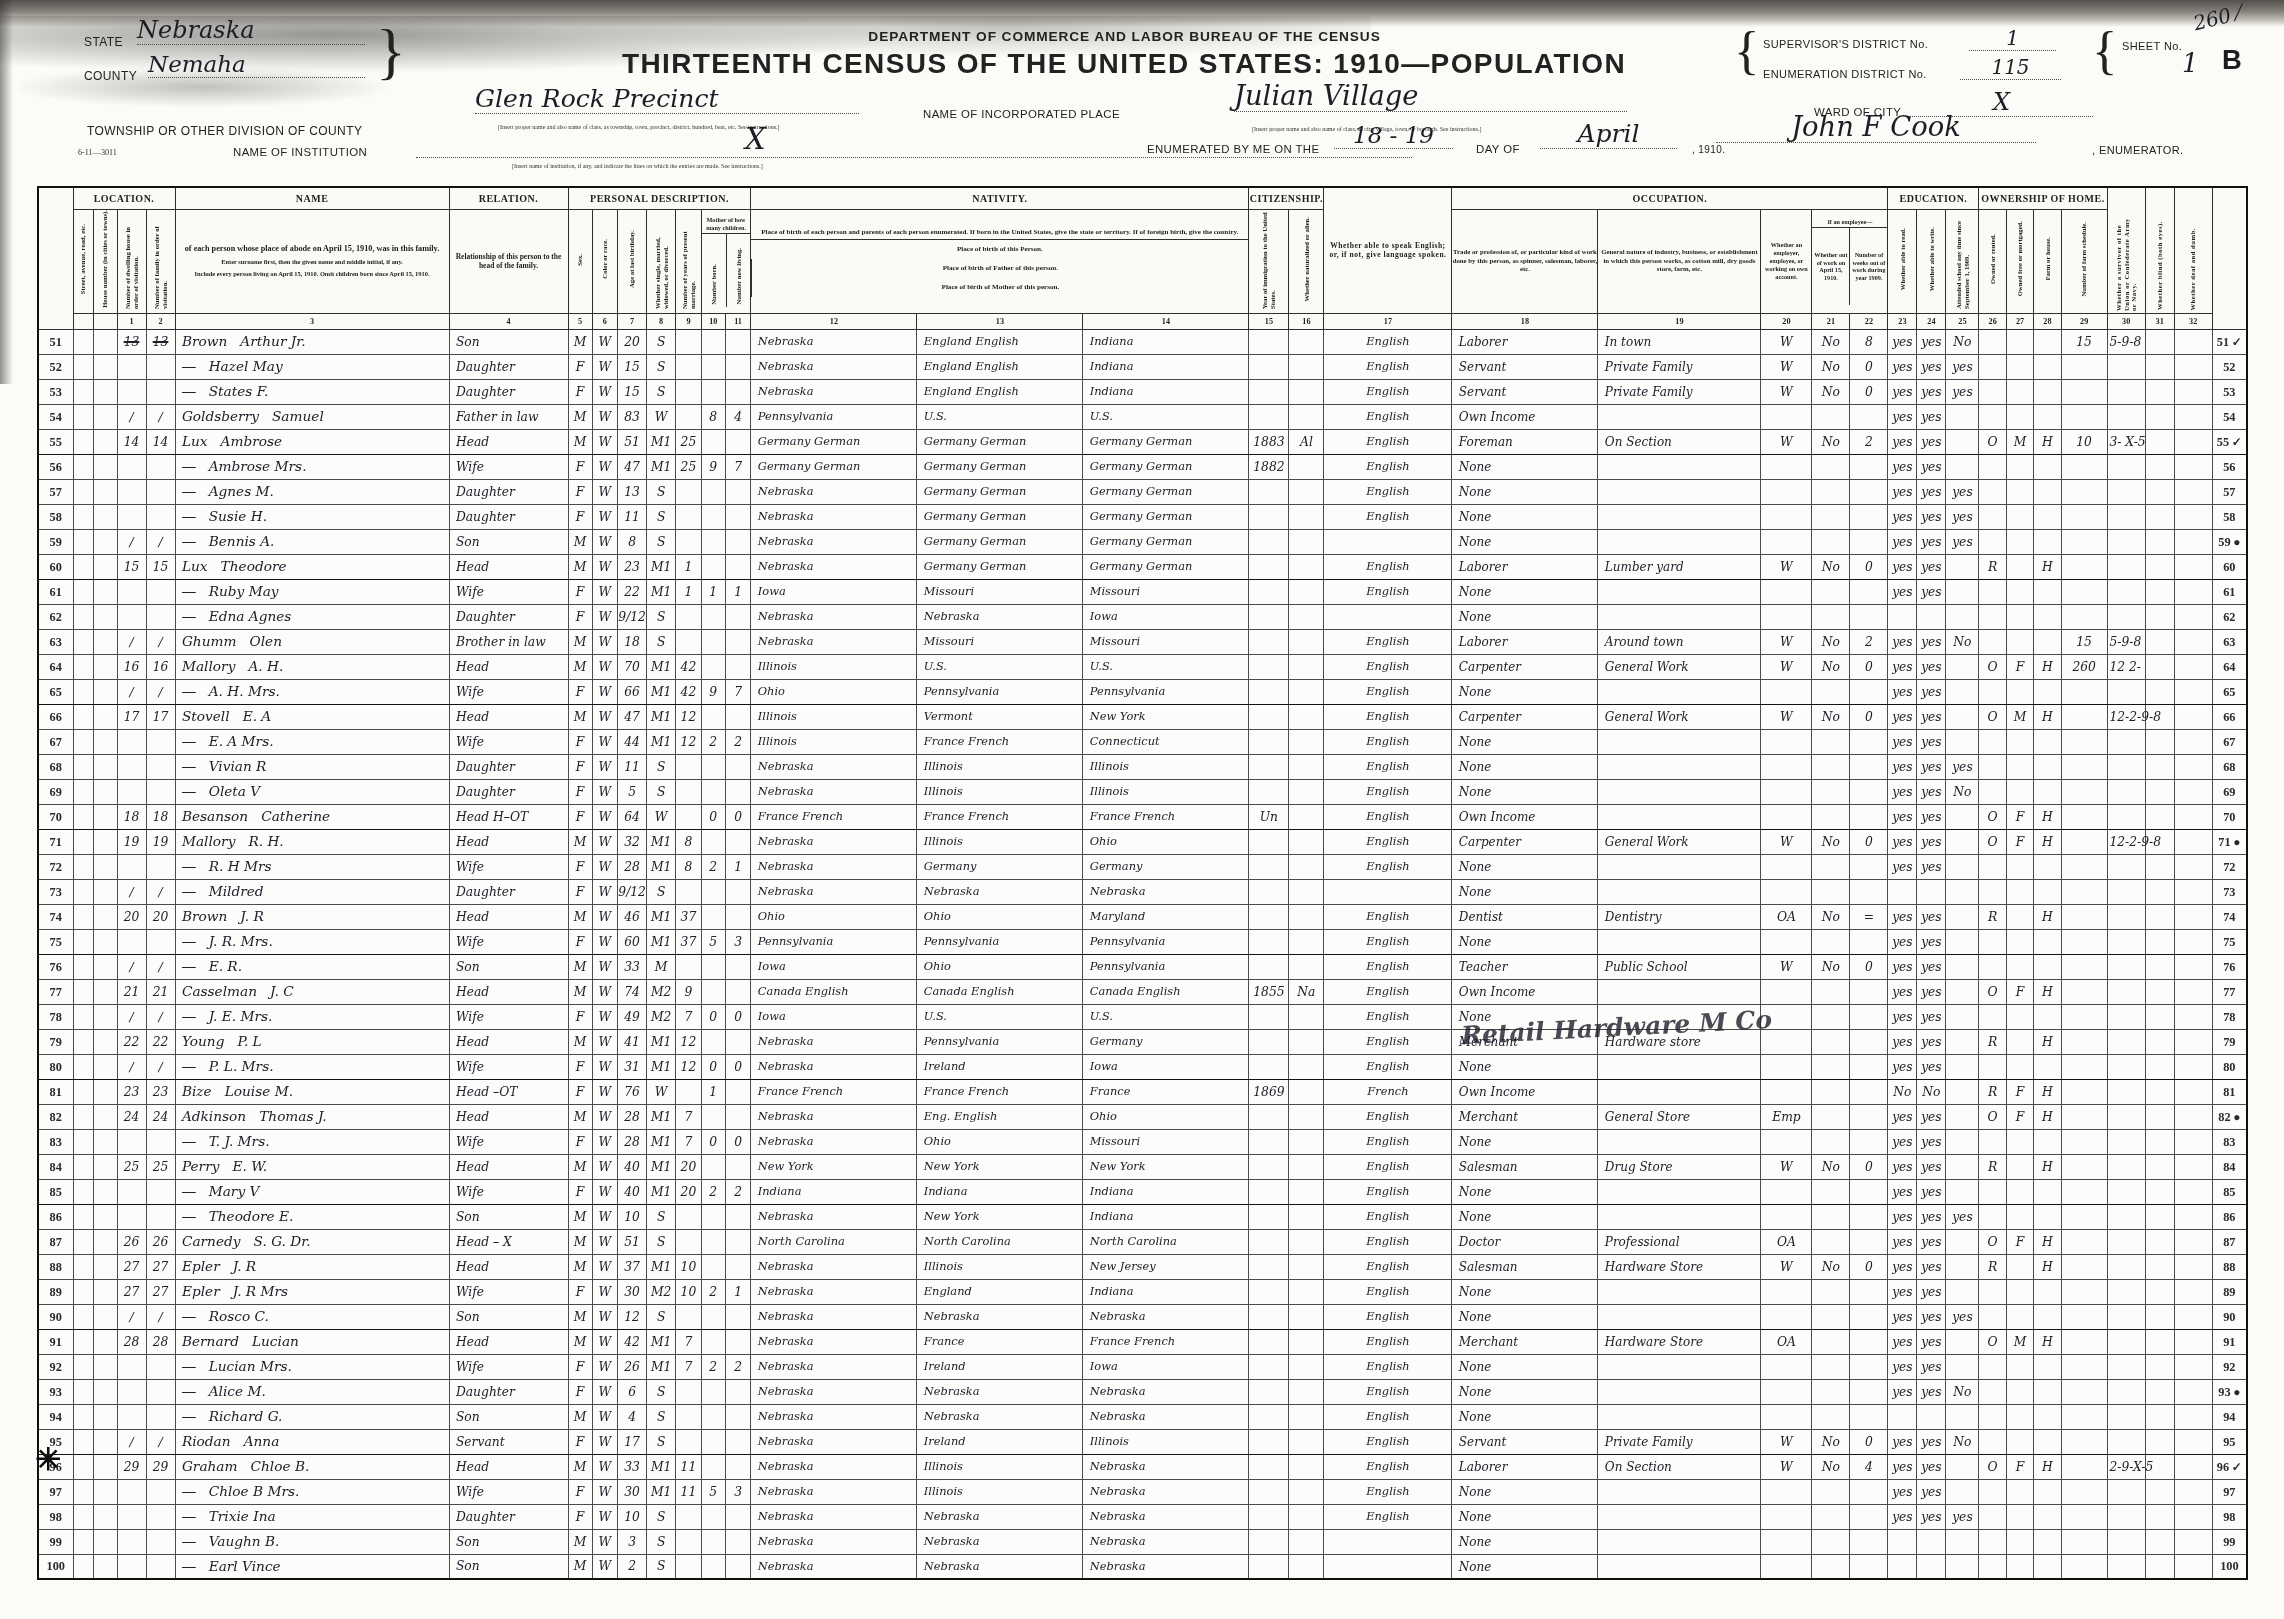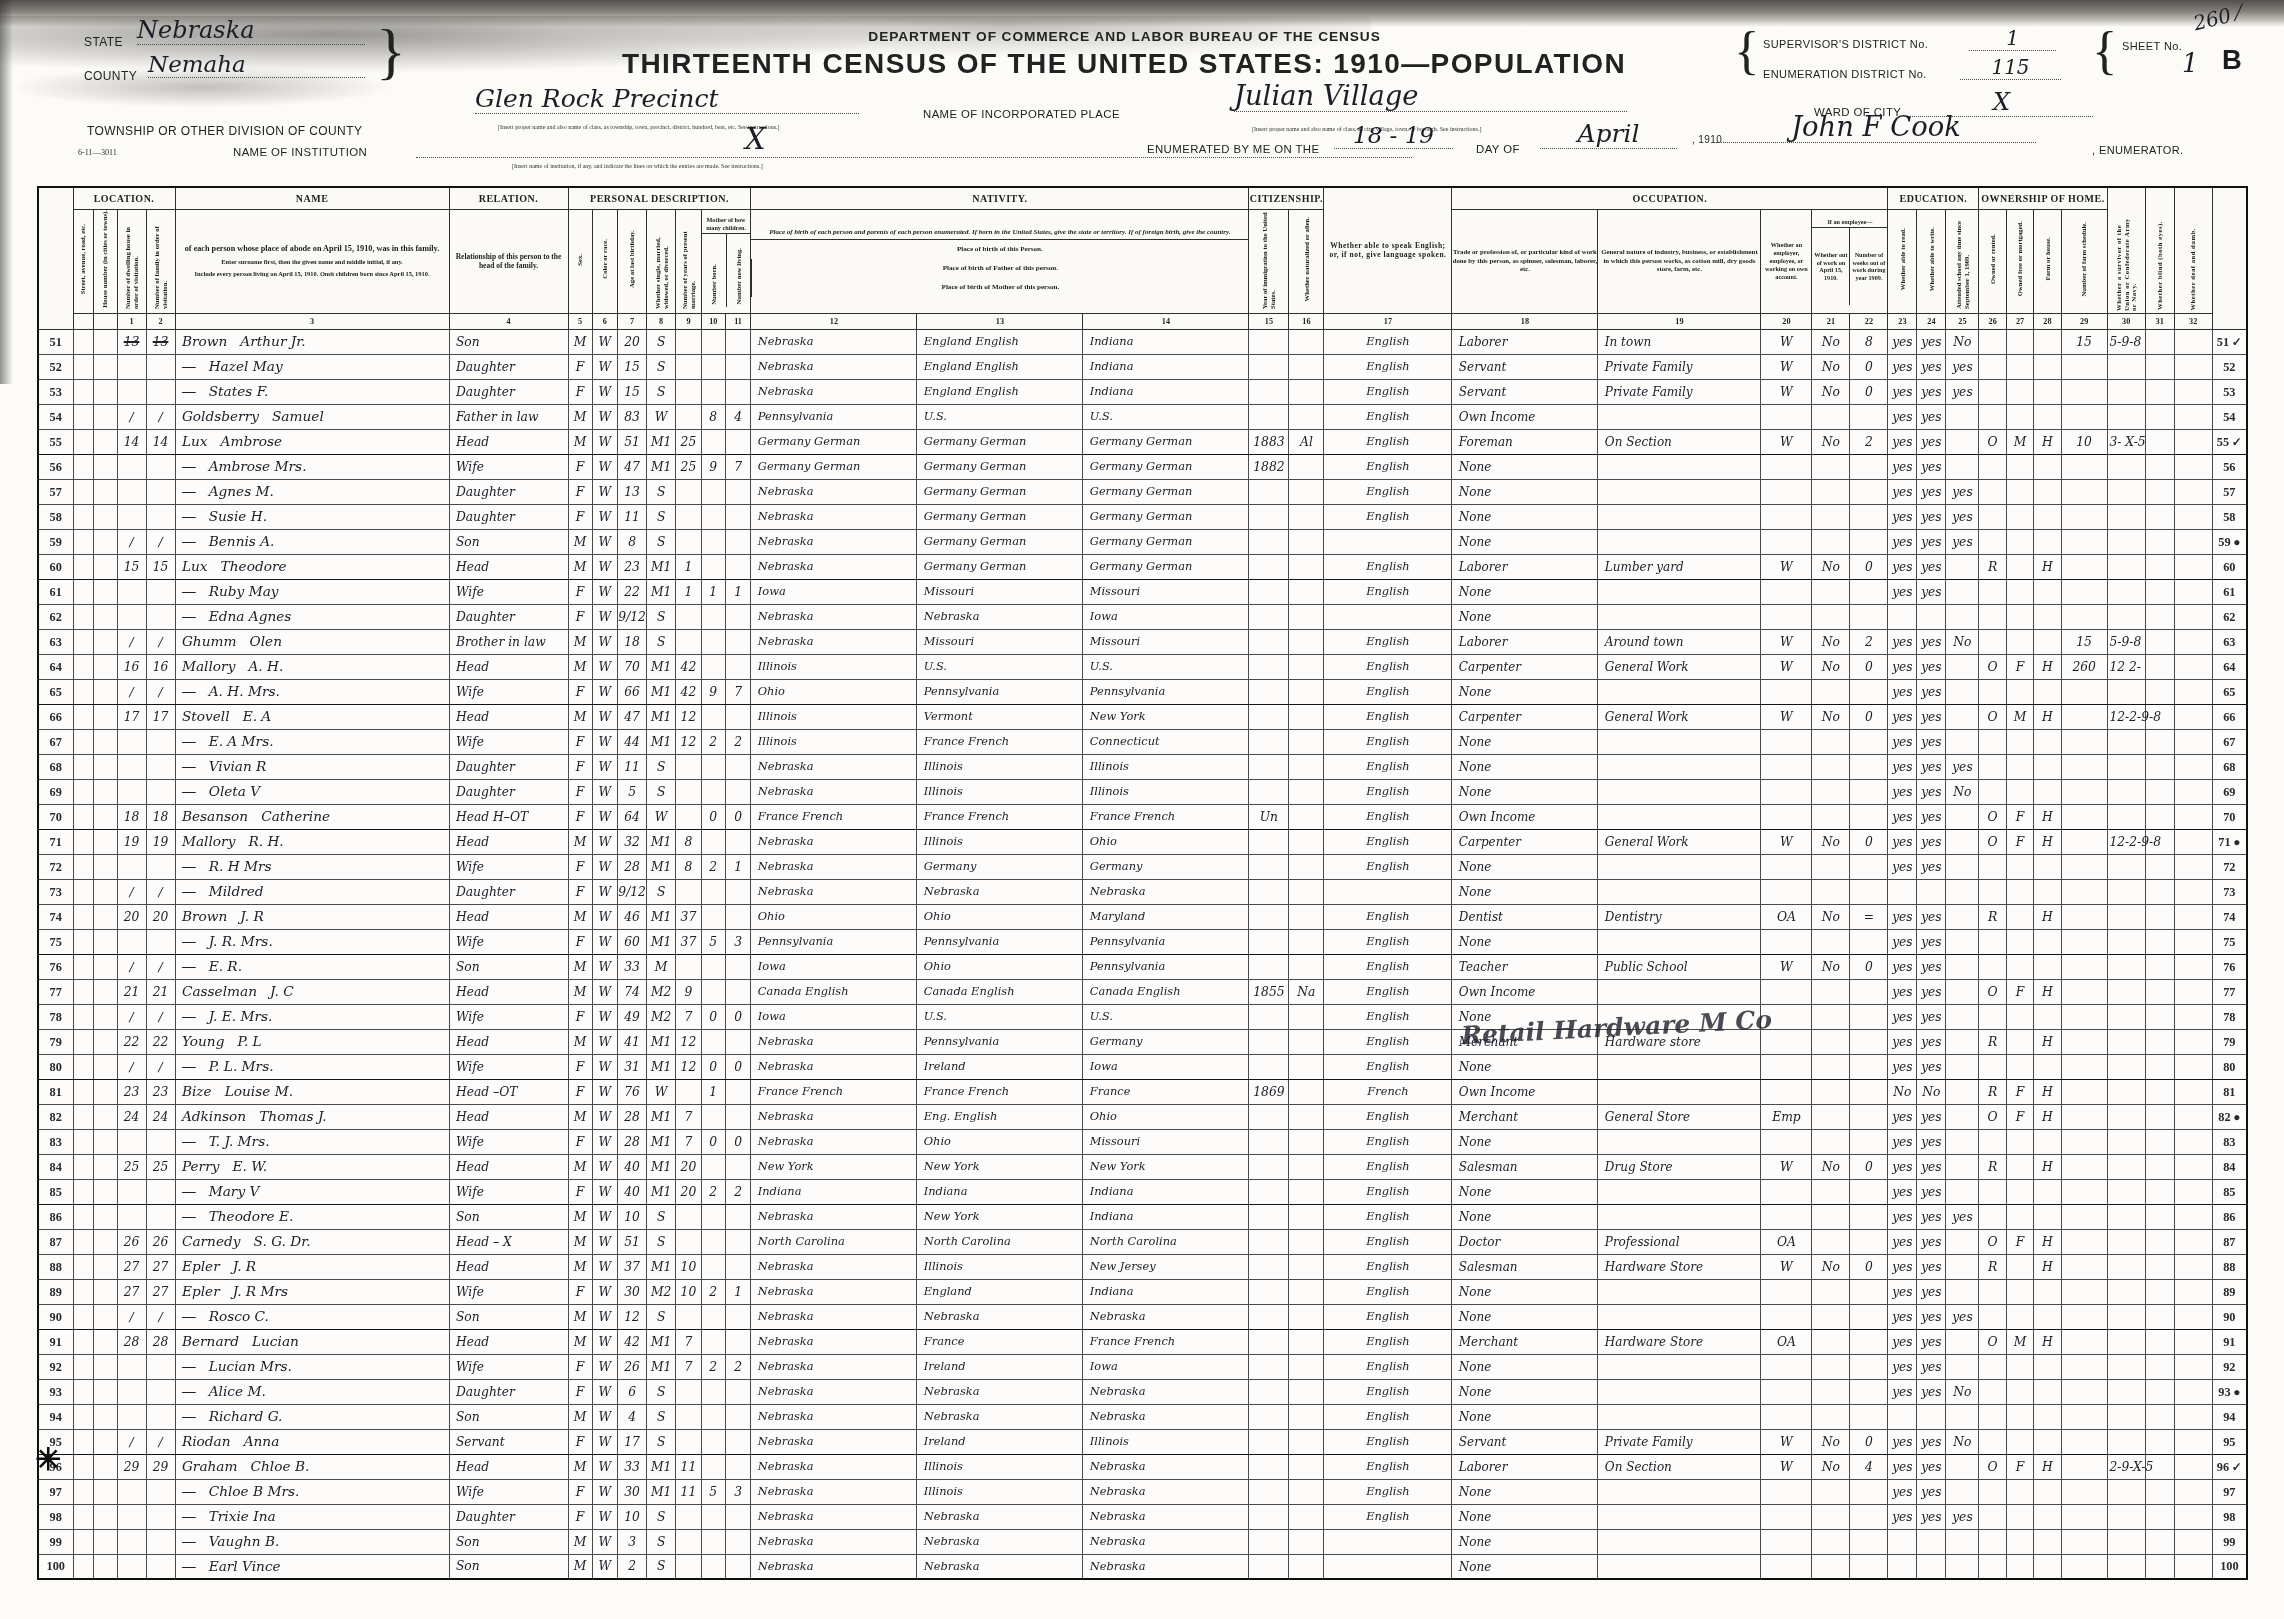--- a/index.html
+++ b/index.html
@@ -45,21 +45,21 @@
   .v{vertical-align:bottom;}
   .vt{writing-mode:vertical-rl;transform:rotate(180deg);font-size:6.7px;line-height:1.12;
       margin:0 auto;font-weight:bold;max-height:99px;text-align:left;display:inline-block;}
   .desc{font-size:7.3px;font-weight:bold;line-height:1.25;padding:1.8px 2.7px;}
   .nd1{font-size:8.2px;margin-bottom:3.7px;}
   .nd2{font-size:6.4px;font-weight:bold;margin-top:3.7px;}
   .mtitle{font-size:6.2px;border-bottom:0.9px solid #2f2f2f;padding:0.9px;}
   .msub{display:flex;height:73px;}
   .msub>div{flex:1;display:flex;align-items:flex-end;justify-content:center;padding-bottom:1.8px;}
   .bl1{border-left:0.9px solid #2f2f2f;}
-  .natnote{font-size:7px;border-bottom:0.9px solid #2f2f2f;padding:2.7px 5.5px;font-style:italic;}
+  .natnote{font-size:7px;border-bottom:0.9px solid #2f2f2f;padding:2.7px 5.5px;}
   .nsub{display:flex;height:57px;flex-direction:column;}
   .nsub>div{flex:1;display:flex;align-items:center;justify-content:center;padding:0 7.3px;font-size:7.1px;}
   .iecell .msub{height:77px;}
   .iecell .msub>div{align-items:center;font-size:6.2px;padding:0.9px;}
   .smalldesc{font-size:6.8px;font-weight:bold;padding:1.8px 3.7px;line-height:1.3;}
   .gut{background:rgba(250,249,244,.4);}
 
   #census tbody td{height:25px;vertical-align:middle;font-size:12.3px;line-height:1;}
   #census tbody tr.r5 td{border-bottom:1.8px solid #141414;}
   #census tbody td.hw{font-family:"DejaVu Serif",serif;font-style:italic;color:#20202c;text-align:center;}
@@ -132,21 +132,21 @@
   <div class="abs tiny" style="left:51px;top:148px;font-size:8.2px;padding-left:27px;">6-11—3011</div>
   <div class="abs lbl" style="left:233px;top:146px;font-size:11.4px;">NAME OF INSTITUTION</div>
   <div class="abs" style="left:416px;top:157px;width:996px;border-bottom:1.4px dotted #4c4c4c;"></div>
   <div class="abs hwk" style="left:745px;top:122px;font-size:29px;">X</div>
   <div class="abs tiny" style="left:512px;top:163px;width:439px;">[Insert name of institution, if any, and indicate the lines on which the entries are made.   See instructions.]</div>
 
   <div class="abs lbl" style="left:1147px;top:143px;font-size:11.4px;">ENUMERATED BY ME ON THE</div>
   <div class="abs hwk uline" style="left:1334px;top:122px;font-size:23px;min-width:119px;text-align:center;">18 - 19</div>
   <div class="abs lbl" style="left:1476px;top:143px;font-size:11.4px;">DAY OF</div>
   <div class="abs hwk uline" style="left:1540px;top:119px;font-size:25px;min-width:137px;text-align:center;">April</div>
-  <div class="abs lbl" style="left:1692px;top:134px;font-size:10px;">, 1910.</div>
+  <div class="abs lbl" style="left:1692px;top:144px;font-size:10px;">, 1910.</div>
   <div class="abs hwk uline" style="left:1716px;top:111px;font-size:27.4px;min-width:320px;text-align:center;">John F Cook</div>
   <div class="abs lbl" style="left:2092px;top:144px;font-size:11px;">, ENUMERATOR.</div>
 </div>
 
 <table id="census">
   <colgroup>
     <col style="width:35px">
       <col style="width:20px">
       <col style="width:24px">
       <col style="width:29px">

